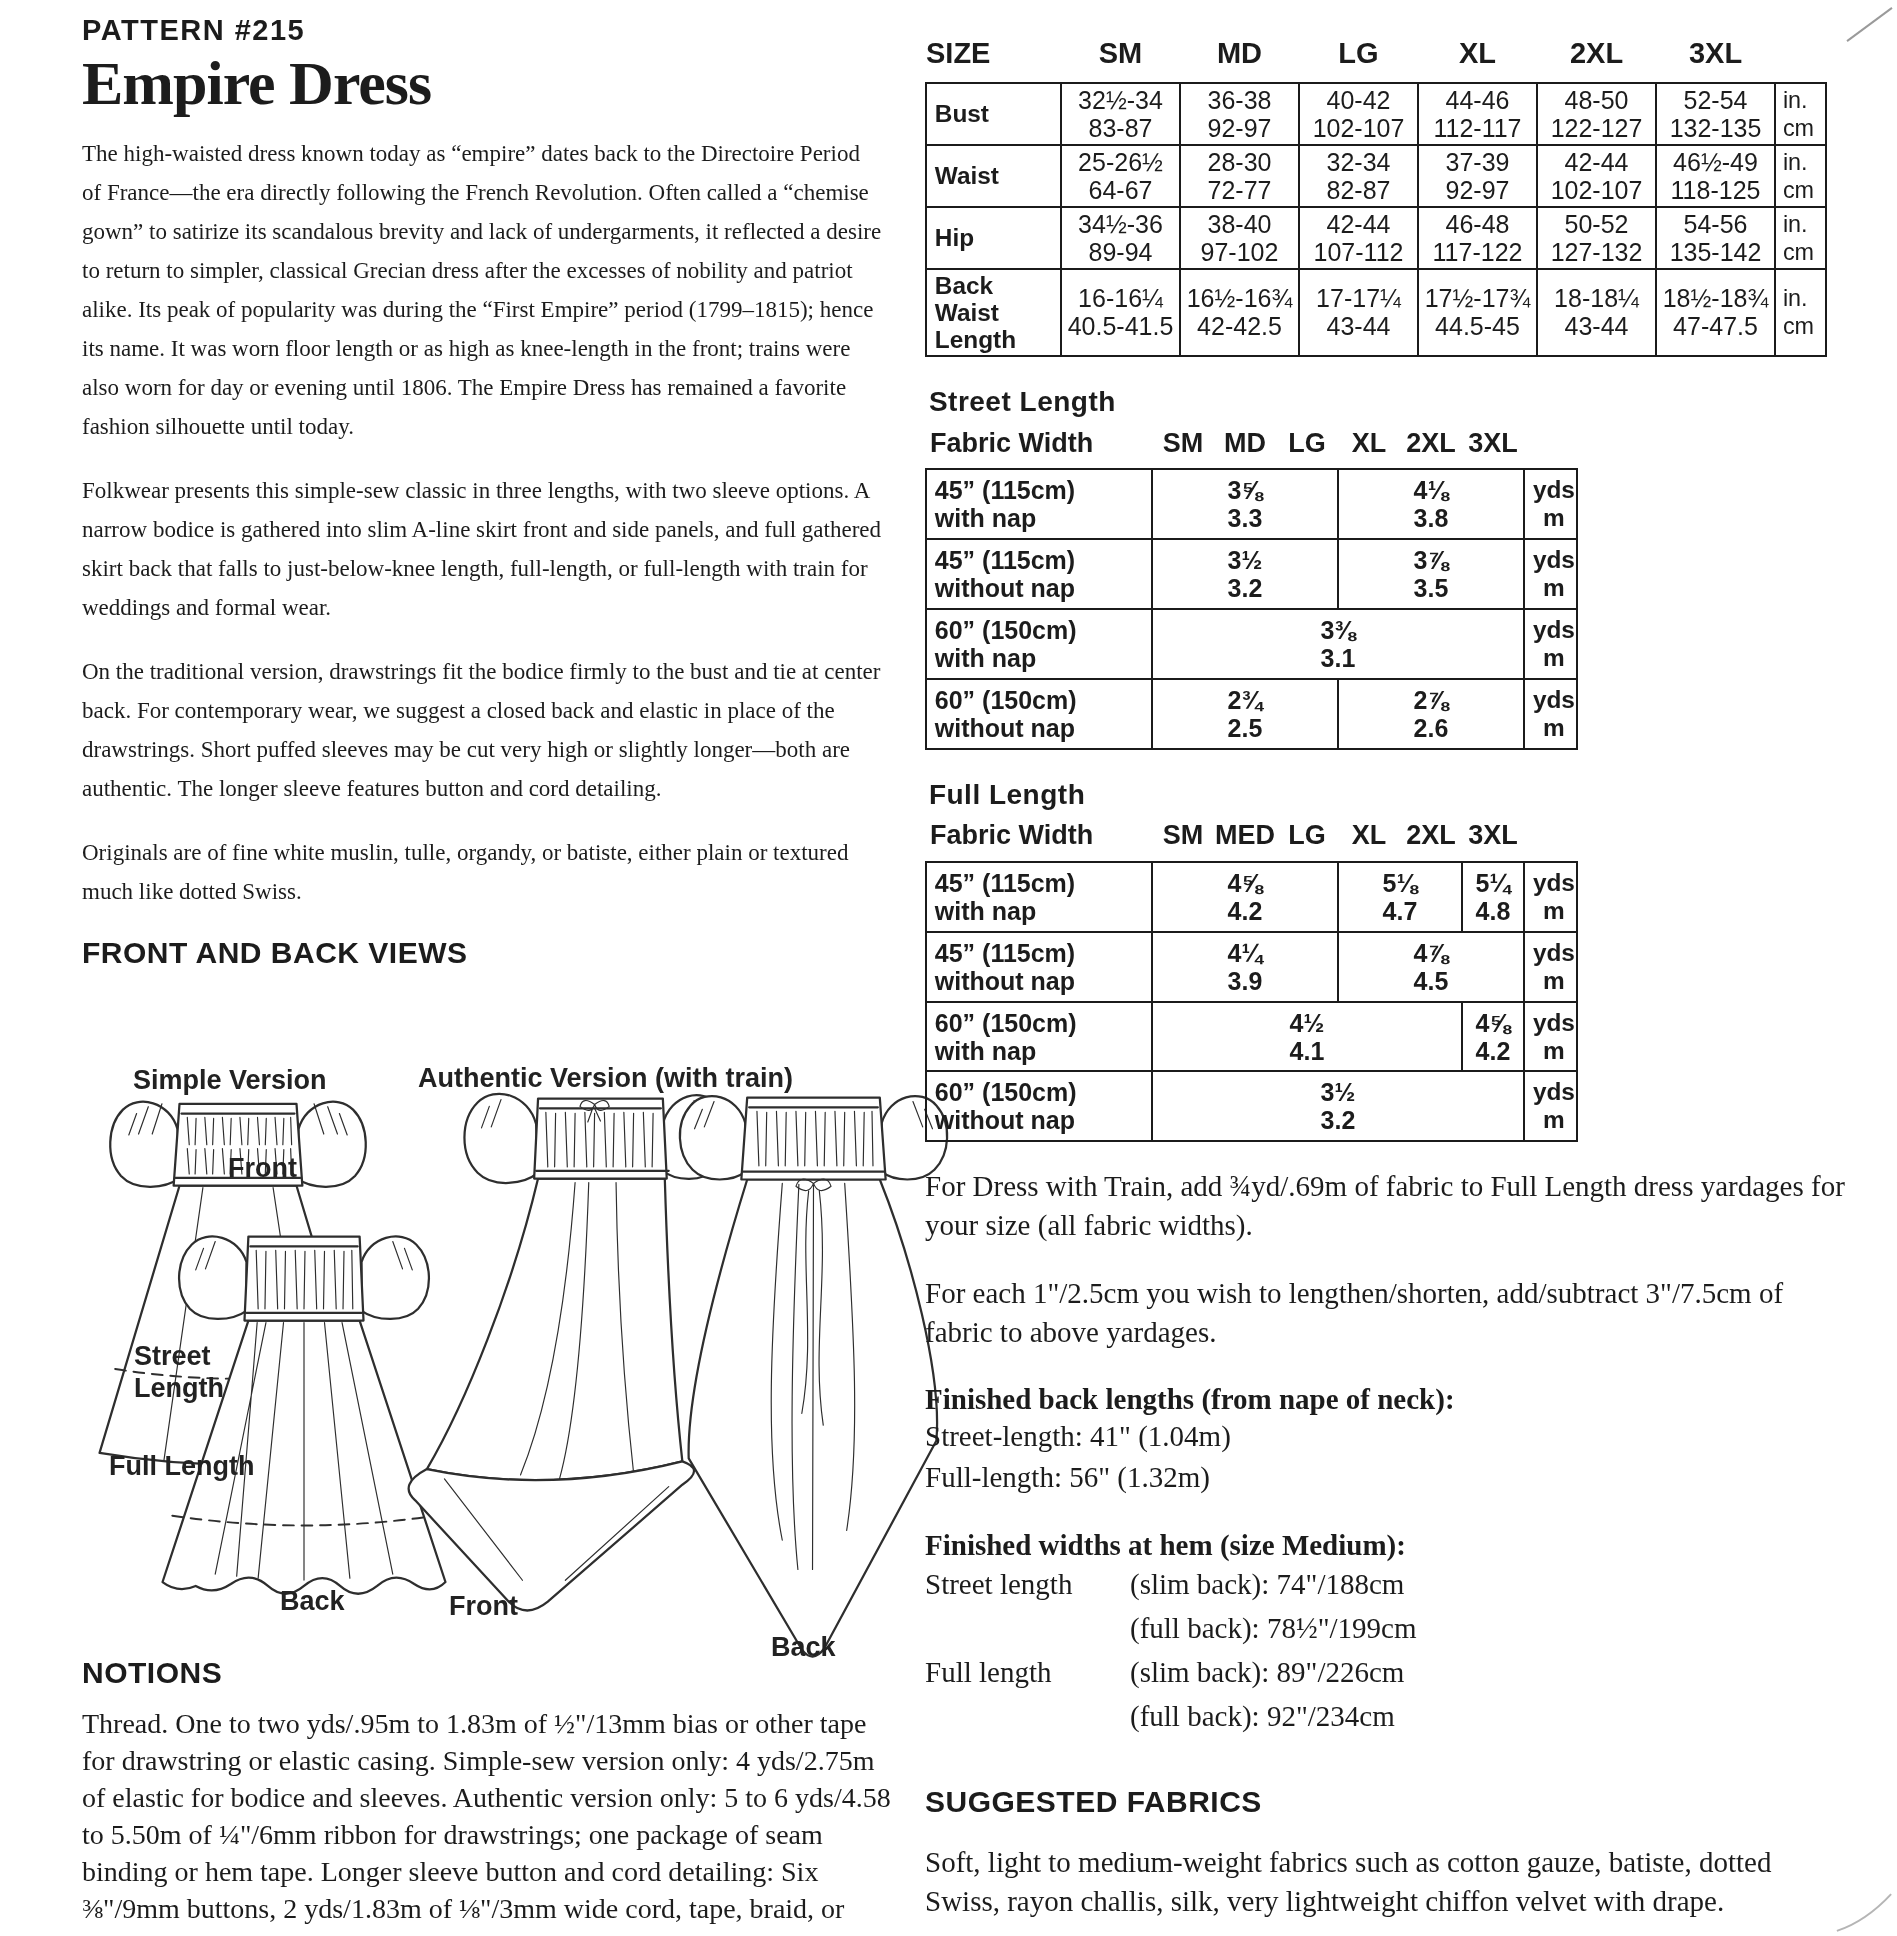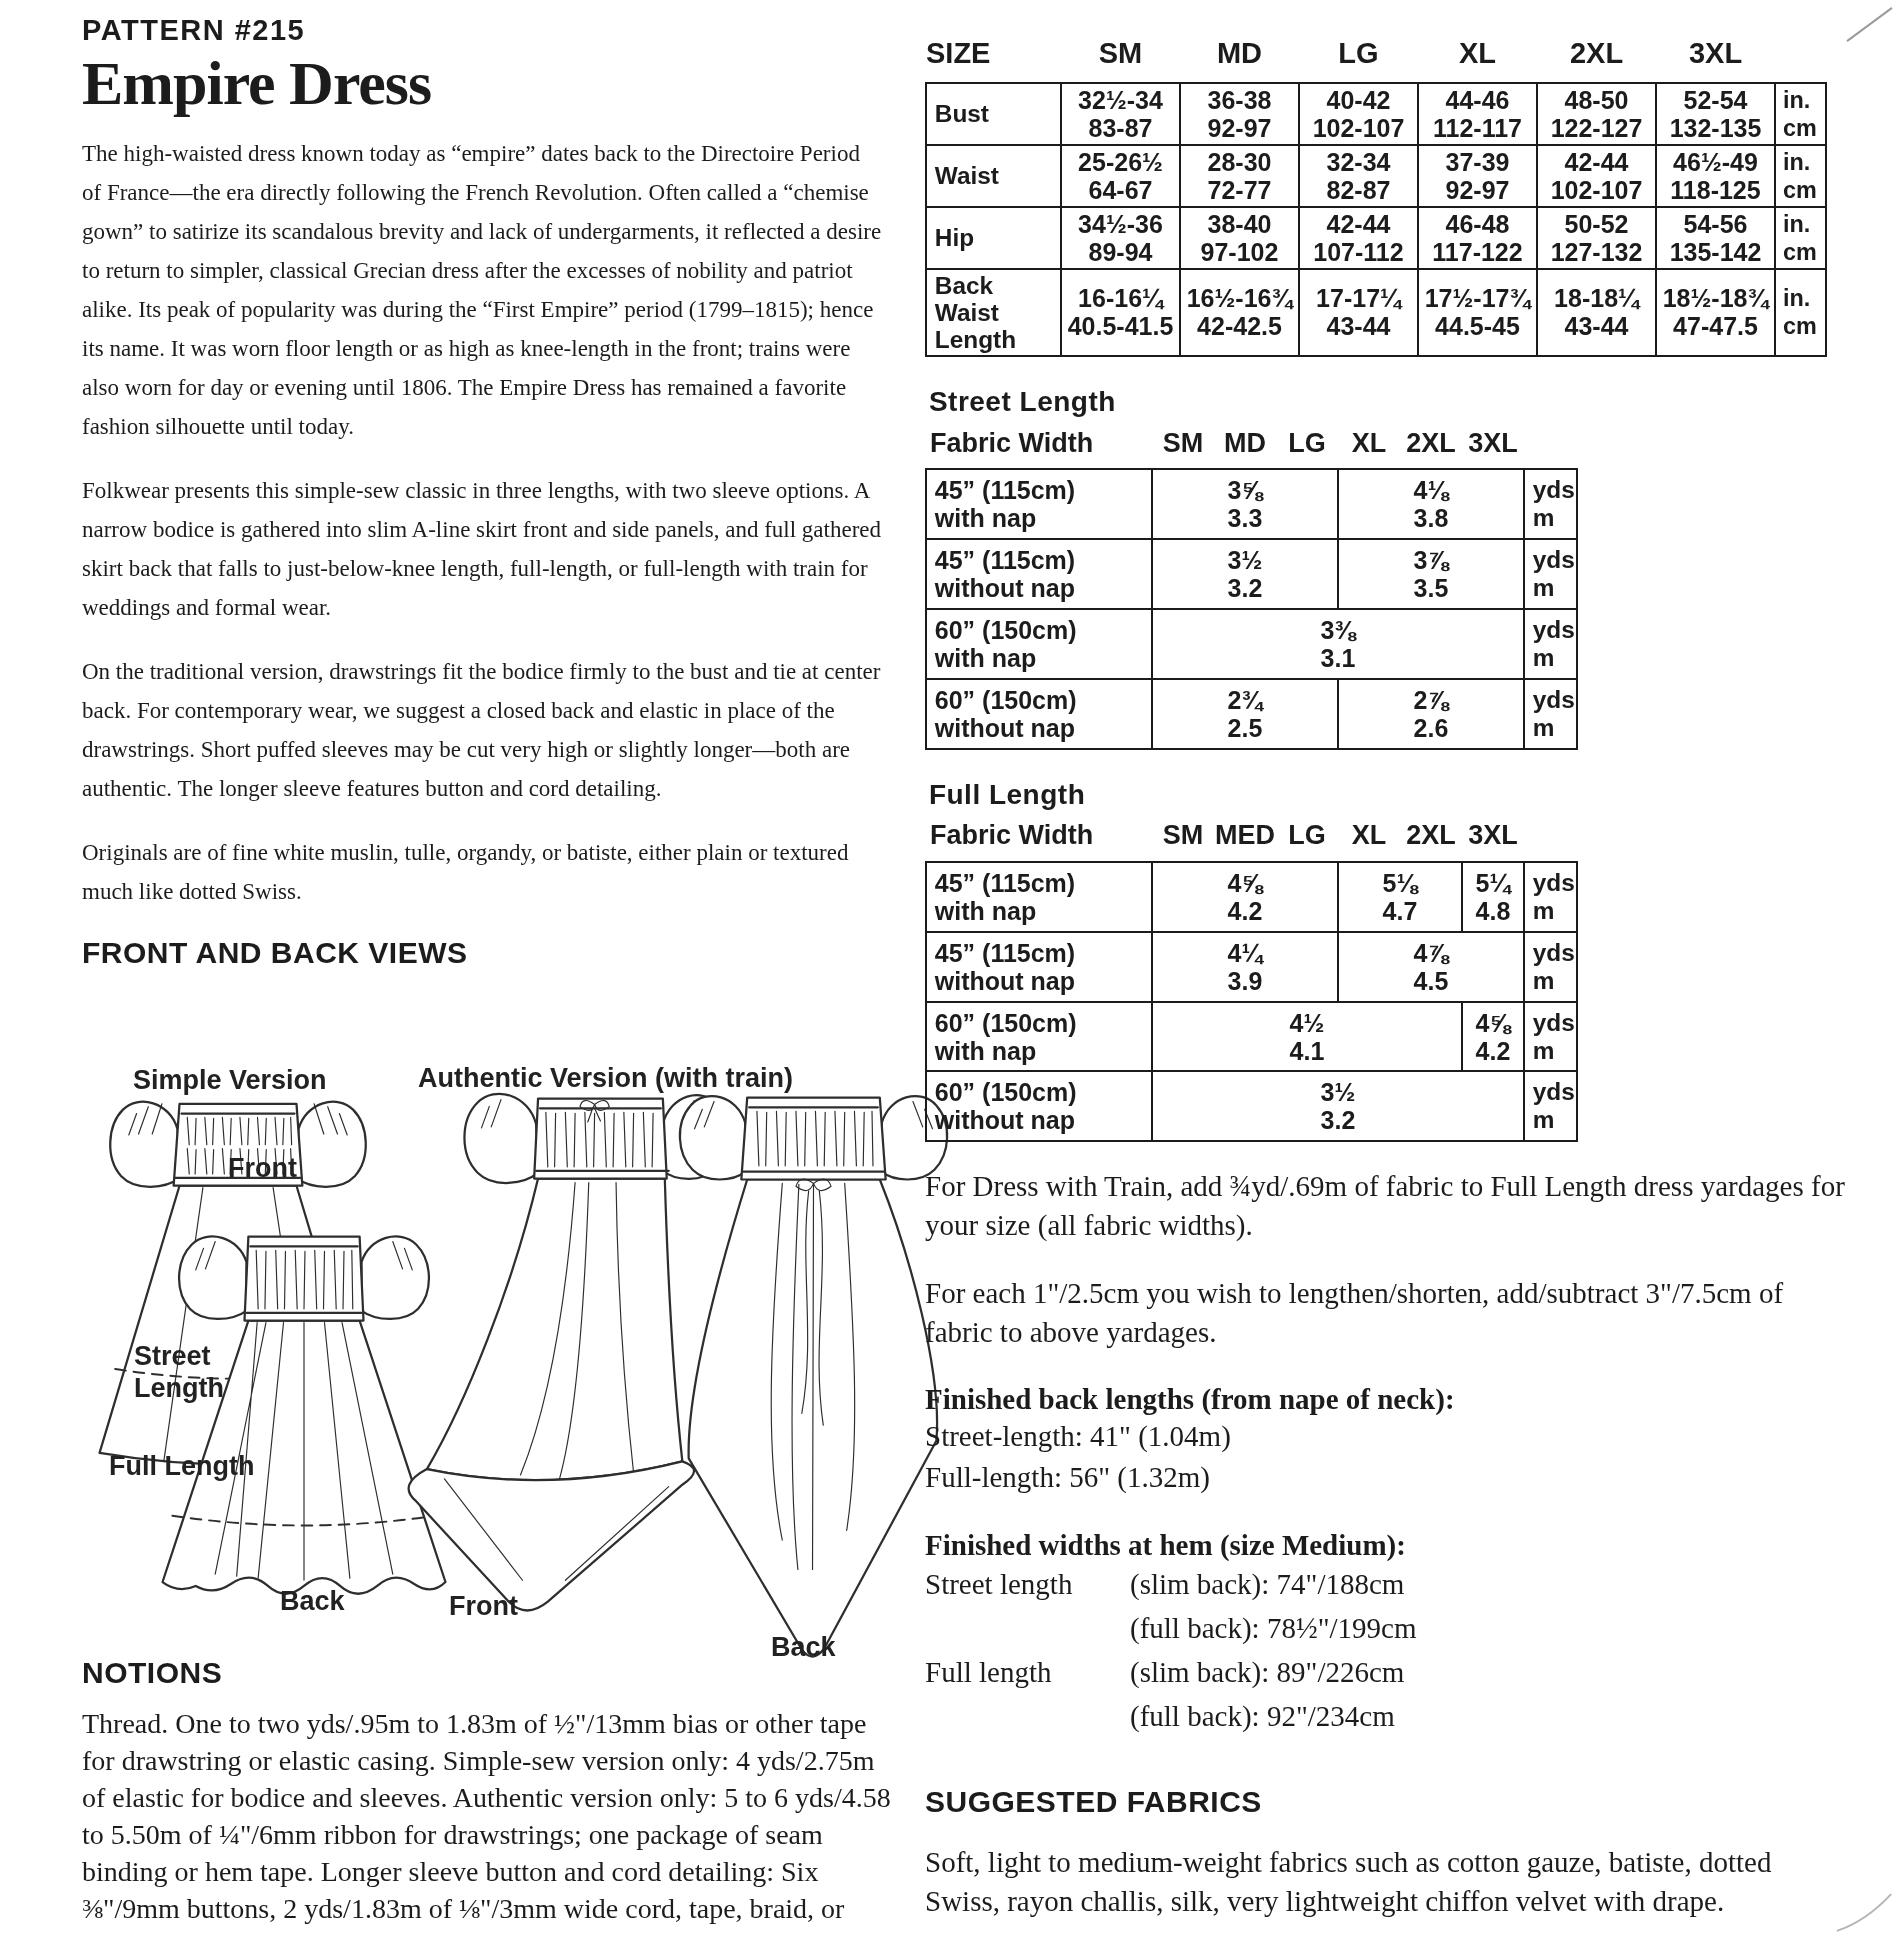--- a/index.html
+++ b/index.html
@@ -27,32 +27,32 @@
   
   .col-right{position:absolute;left:925px;top:19.5px;width:923px;}
   .sizing-head{display:inline-block;font-family:"Liberation Sans",sans-serif;font-weight:bold;font-size:31px;
                letter-spacing:0.5px;border-bottom:7.8px solid #161616;padding:0 45px 8.8px 0;}
   table{border-collapse:collapse;}
   .size-table{margin-top:17.6px;font-family:"Liberation Sans",sans-serif;}
   .size-table th,.size-table td{border:2.9px solid #1b1b1b;padding:2px 2px;}
   .size-table tr.hdr th{border:none;font-size:29px;padding:0 0 11.7px;text-align:center;}
   .size-table tr.hdr th.h-lbl{text-align:left;}
   .size-table th.lbl{text-align:left;font-size:24.4px;line-height:27px;padding-left:7.8px;}
-  .size-table .v{display:block;text-align:center;font-size:25px;line-height:28px;font-weight:bold;}
+  .size-table .v{display:block;text-align:center;font-size:25px;line-height:28px;font-weight:normal;}
   .size-table td.unit .v{text-align:left;padding-left:4.9px;font-size:23.4px;}
   .sub-title{font-family:"Liberation Sans",sans-serif;font-weight:bold;font-size:28px;letter-spacing:0.5px;margin:29px 0 0 3.9px;}
   .yd-table{margin-top:9.8px;font-family:"Liberation Sans",sans-serif;}
   .yd-table th,.yd-table td{border:2.9px solid #1b1b1b;}
   .yd-table tr.hdr th{border:none;font-size:27px;padding:0 0 9.8px;text-align:center;}
   .yd-table tr.hdr th.h-lbl{text-align:left;padding-left:3.9px;}
   .yd-table th.lbl{text-align:left;padding:3.9px 3.9px 3.9px 7.8px;height:60px;}
   .yd-table th.lbl span{display:block;font-size:25px;line-height:28px;font-weight:bold;}
   .yd-table td{height:60px;}
   .yd-table .v{display:block;text-align:center;font-size:25px;line-height:28px;font-weight:bold;}
-  .yd-table td.unit .v{text-align:left;padding-left:6.8px;font-size:24.4px;}
+  .yd-table td.unit .v{text-align:center;padding-left:6.8px;font-size:24.4px;}
   .note{font-size:29px;line-height:39px;margin-top:25px;}
   .fin-head{font-weight:bold;font-size:29px;margin-top:31px;}
   .fin-line{font-size:29px;line-height:41px;}
   .fw-row{display:flex;font-size:29px;line-height:44px;}
   .fw-label{width:205px;flex:none;}
   .fabrics-head{margin-top:47px;}
   .fabrics-text{font-size:29px;line-height:39px;margin-top:23.4px;}
   .corner-mark{position:absolute;}
 </style>
 </head>

